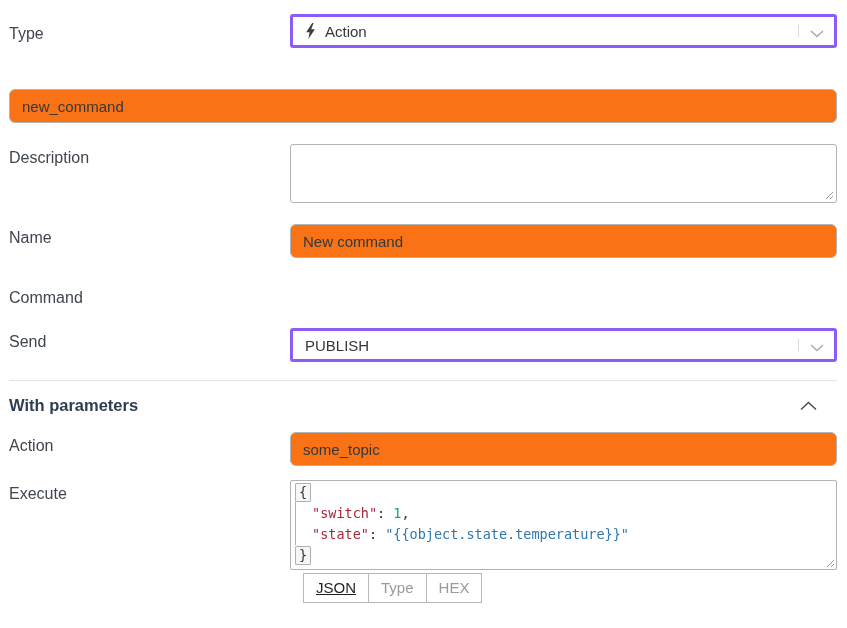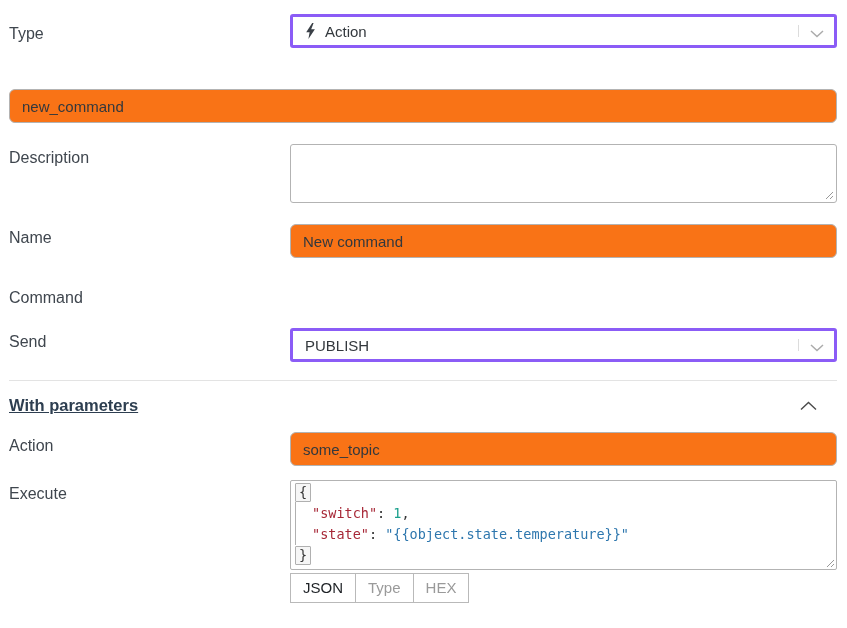--- a/index.html
+++ b/index.html
@@ -38,21 +38,21 @@
   }
   .select .sep {
     position:absolute; right:35px; top:8px; bottom:8px; width:1px; background:#dcdcdc;
   }
   .select .chev { position:absolute; right:10px; top:13px; line-height:0; }
   .bolt { margin-right:9px; line-height:0; display:inline-flex; }
 
   .divider { border:none; border-top:1px solid #e3e3e3; margin:18px 0 0 0; }
 
   .section-head { display:flex; justify-content:space-between; align-items:center; margin-top:15px; }
-  .section-title { font-weight:bold; font-size:16.5px; color:#2d3e50;text-decoration:underline; }
+  .section-title { font-weight:bold; font-size:16.5px; color:#2d3e50; }
   .collapse-btn { margin-right:18px; cursor:pointer; line-height:0; background:none; border:none; padding:2px; }
 
   .mt-type { margin-top:14px;align-items:center; }
   .mt-id { margin-top:41px; }
   .mt-21 { margin-top:21px; }
   .mt-exec { margin-top:26px; }
   .mt-topic { margin-top:17px; }
   .mt-payload { margin-top:14px; }
 
   .code-editor {
@@ -76,21 +76,21 @@
   .tok-num { color:#1aa08c; }
   .tok-str { color:#2e77ae; }
 
   .grip { position:absolute; right:1px; bottom:1px; line-height:0; }
 
   .tabs { display:flex; margin-top:3px; font-size:15px; }
   .tab {
     border:1px solid #b9b9b9; padding:5px 12px 6px; margin-left:-1px;
     background:#fff; color:#9a9a9a; cursor:pointer; user-select:none;
   }
-  .tab:first-child { margin-left:0; }
+  .tab:first-child { margin-left:13px;text-decoration:underline; }
   .tab.active { color:#1d2125; }
 </style>
 </head>
 <body>
 
 <div class="form">
 
   <div class="row mt-type">
     <div class="label">Type</div>
     <div class="control">

